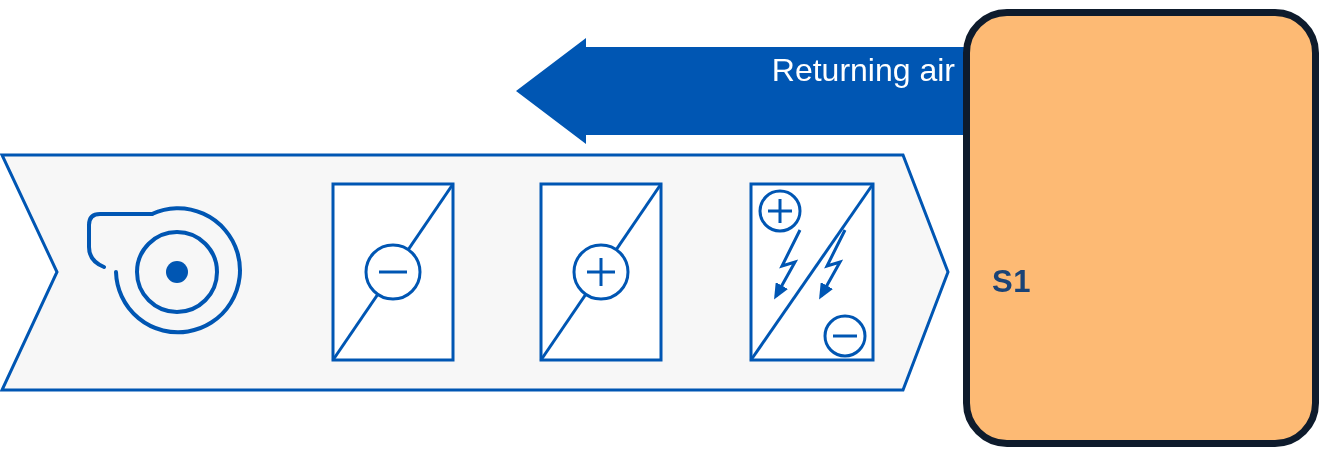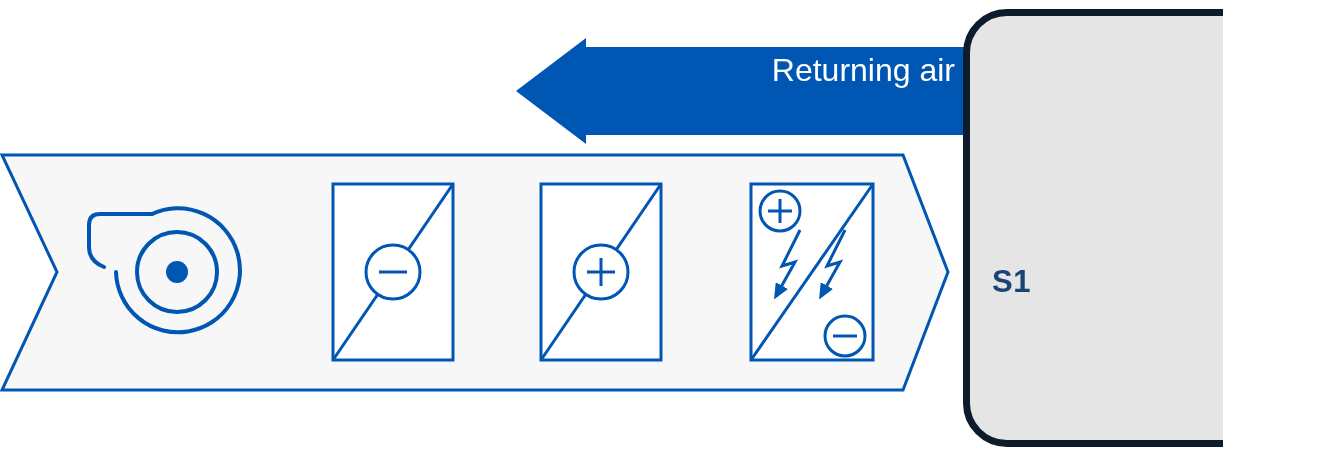--- a/index.html
+++ b/index.html
@@ -7,21 +7,21 @@
     --band-fill:#f7f7f7;
     --device-border:#0e1b2c;
     --device-label:#1a4376;
     --arrow-text:#ffffff;
     --canvas-bg:#ffffff;
   }
   html,body{margin:0;padding:0;background:#fff;}
   body{font-family:"Liberation Sans", sans-serif;}
   .canvas{
     position:relative;
-    width:1223px;height:456px;
+    width:1326px;height:456px;
     background:var(--canvas-bg);
     overflow:hidden;
   }
   .layer{position:absolute;left:0;top:0;width:1326px;height:456px;}
   
   .s3{stroke:var(--accent);stroke-width:3;fill:none;}
   .s4{stroke:var(--accent);stroke-width:4;fill:none;stroke-linecap:round;stroke-linejoin:round;}
   .white-fill{fill:#fff;}
   .accent-fill{fill:var(--accent);stroke:none;}
   .band{fill:var(--band-fill);stroke:var(--accent);stroke-width:3;stroke-linejoin:miter;}
@@ -31,21 +31,21 @@
     text-align:right;
     color:var(--arrow-text);
     font-size:32px;line-height:41px;font-weight:400;
   }
   
   .device{
     position:absolute;left:963px;top:9px;width:356px;height:438px;
     box-sizing:border-box;
     border:7px solid var(--device-border);
     border-radius:44px;
-    background:#e5e5e5;
+    background:#fdba74;
   }
   .device .s1{
     position:absolute;left:22px;top:248px;
     font-size:31px;font-weight:700;
     color:var(--device-label);
     letter-spacing:0.5px;
   }
 </style>
 </head>
 <body>

